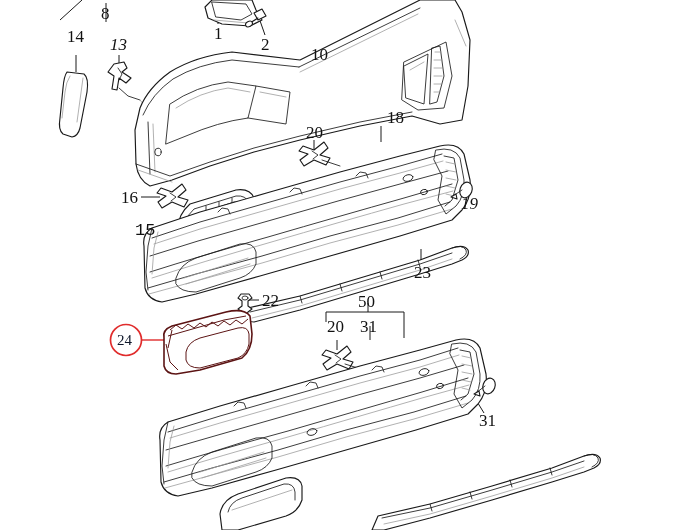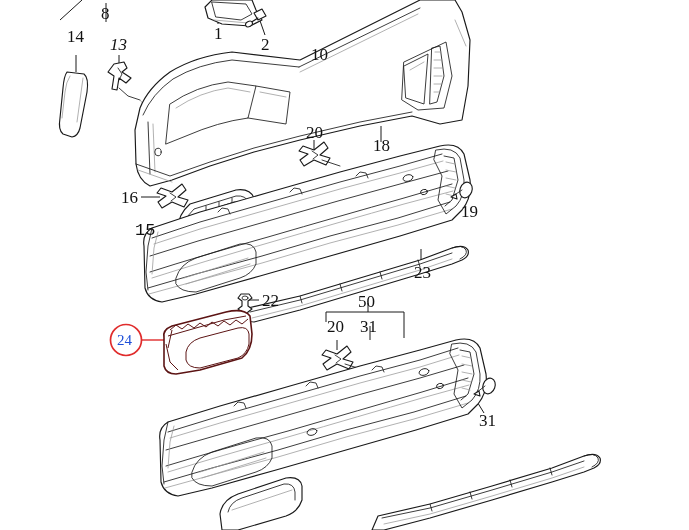--- a/index.html
+++ b/index.html
@@ -4,21 +4,21 @@
 <title>Parts Diagram</title>
 <style>
   html,body{margin:0;padding:0;background:#ffffff;}
   body{width:689px;height:530px;overflow:hidden;
        font-family:"Liberation Serif",serif;color:#000;}
   #stage{position:relative;width:689px;height:530px;background:#fff;}
   svg#diagram{position:absolute;left:0;top:0;width:689px;height:530px;display:block;}
   .lbl{position:absolute;font-family:"Liberation Serif",serif;font-size:17px;
        color:#111;line-height:1;white-space:nowrap;}
   .hl-num{position:absolute;font-family:"Liberation Serif",serif;font-size:15px;
-          color:#1d4ed8;line-height:1;white-space:nowrap;}
+          color:#0f172a;line-height:1;white-space:nowrap;}
 </style>
 </head>
 <body>
 
 <div id="stage">
 
   <svg id="diagram" viewBox="0 0 689 530">
     <defs>
       <style>
         .ln   { fill:none; stroke:#1a1a1a; stroke-width:1.15; stroke-linecap:round; stroke-linejoin:round; }
@@ -273,23 +273,23 @@
 
   </svg>
 
   <div class="lbl" style="left:101px; top:5px;">8</div>
   <div class="lbl" style="left:67px;  top:28px;">14</div>
   <div class="lbl" style="left:110px; top:36px;font-style:italic;">13</div>
   <div class="lbl" style="left:214px; top:25px;">1</div>
   <div class="lbl" style="left:261px; top:36px;">2</div>
   <div class="lbl" style="left:311px; top:46px;">10</div>
   <div class="lbl" style="left:306px; top:124px;">20</div>
-  <div class="lbl" style="left:373px; top:109px;margin-top:28px;">18</div>
+  <div class="lbl" style="left:387px; top:109px;">18</div>
   <div class="lbl" style="left:121px; top:189px;">16</div>
-  <div class="lbl" style="left:461px; top:203px;">19</div>
+  <div class="lbl" style="left:461px; top:195px;font-style:italic;">19</div>
   <div class="lbl" style="left:135px; top:222px;font-family:Liberation Mono, monospace;">15</div>
   <div class="lbl" style="left:414px; top:264px;">23</div>
   <div class="lbl" style="left:262px; top:292px;">22</div>
   <div class="lbl" style="left:358px; top:293px;">50</div>
   <div class="lbl" style="left:327px; top:318px;">20</div>
   <div class="lbl" style="left:360px; top:318px;">31</div>
   <div class="lbl" style="left:479px; top:412px;">31</div>
 
   <div class="hl-num" style="left:117px; top:333px;">24</div>
 

